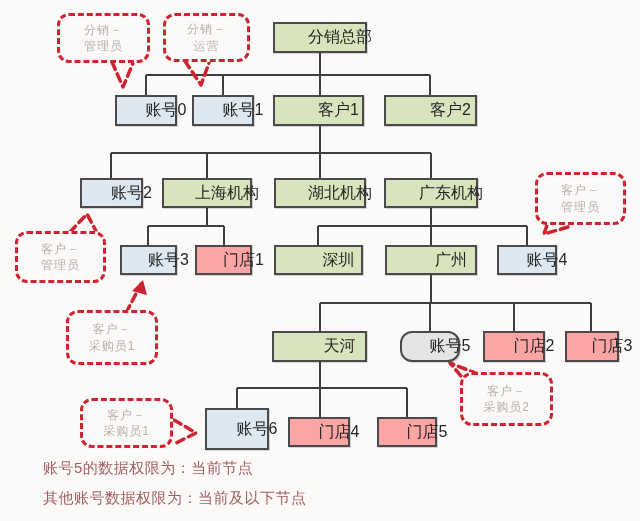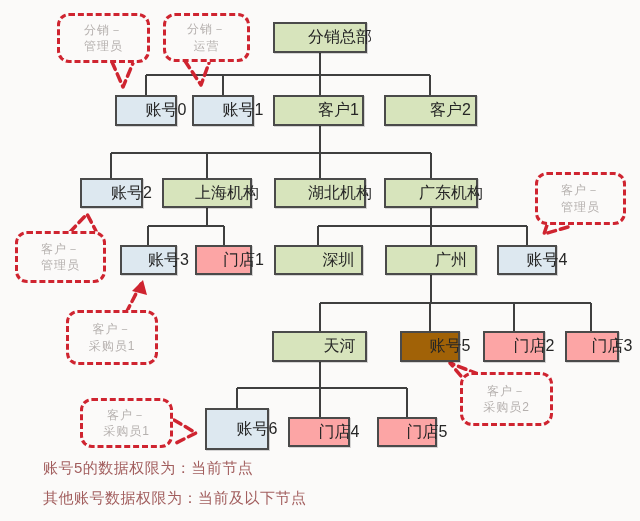--- a/index.html
+++ b/index.html
@@ -19,21 +19,21 @@
     box-sizing:border-box;
     border:2px solid #4a4a4a;
     display:flex;align-items:center;justify-content:center;
     font-size:16px;color:#262626;
     box-shadow:1px 1px 0 rgba(0,0,0,0.15);
     white-space:nowrap;
     padding-left:40px;
   }
   .node.org{background:#d7e4bc;}
   .node.account{background:#dde8f0;}
-  .node.account5{background:#a16207;}
+  .node.account5{background:#e5e5e5;border-radius:12px;}
   .node.store{background:#fca5a5;}
   .callout{
     position:absolute;
     box-sizing:border-box;
     border:3px dashed #cf2430;
     border-radius:12px;
     background:#fbfaf9;
     display:flex;align-items:center;justify-content:center;
     text-align:center;
     font-size:12px;line-height:1.35;letter-spacing:1px;

